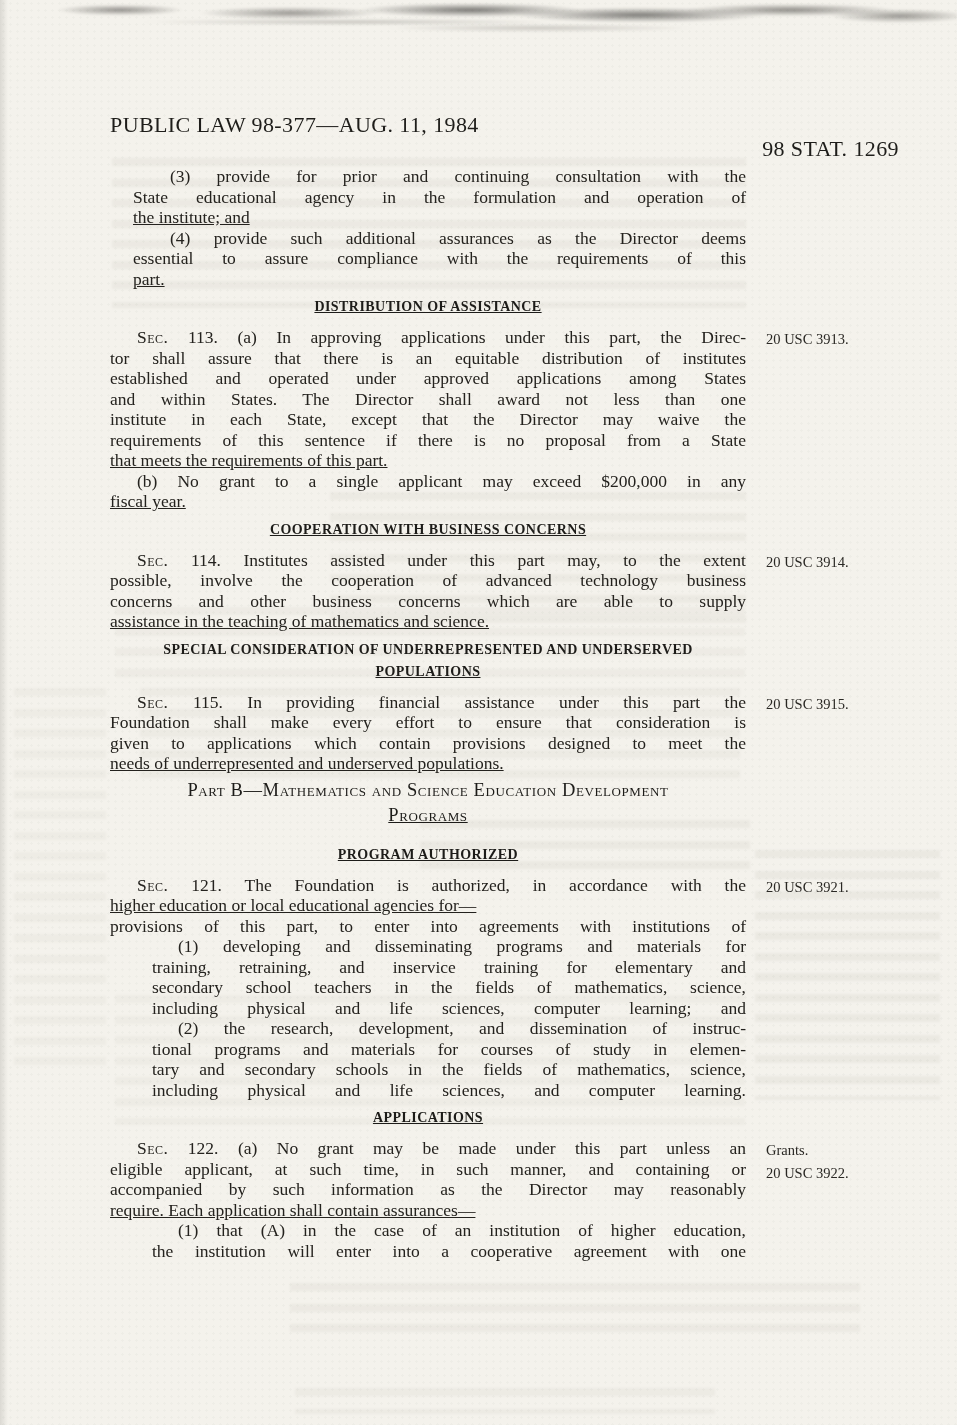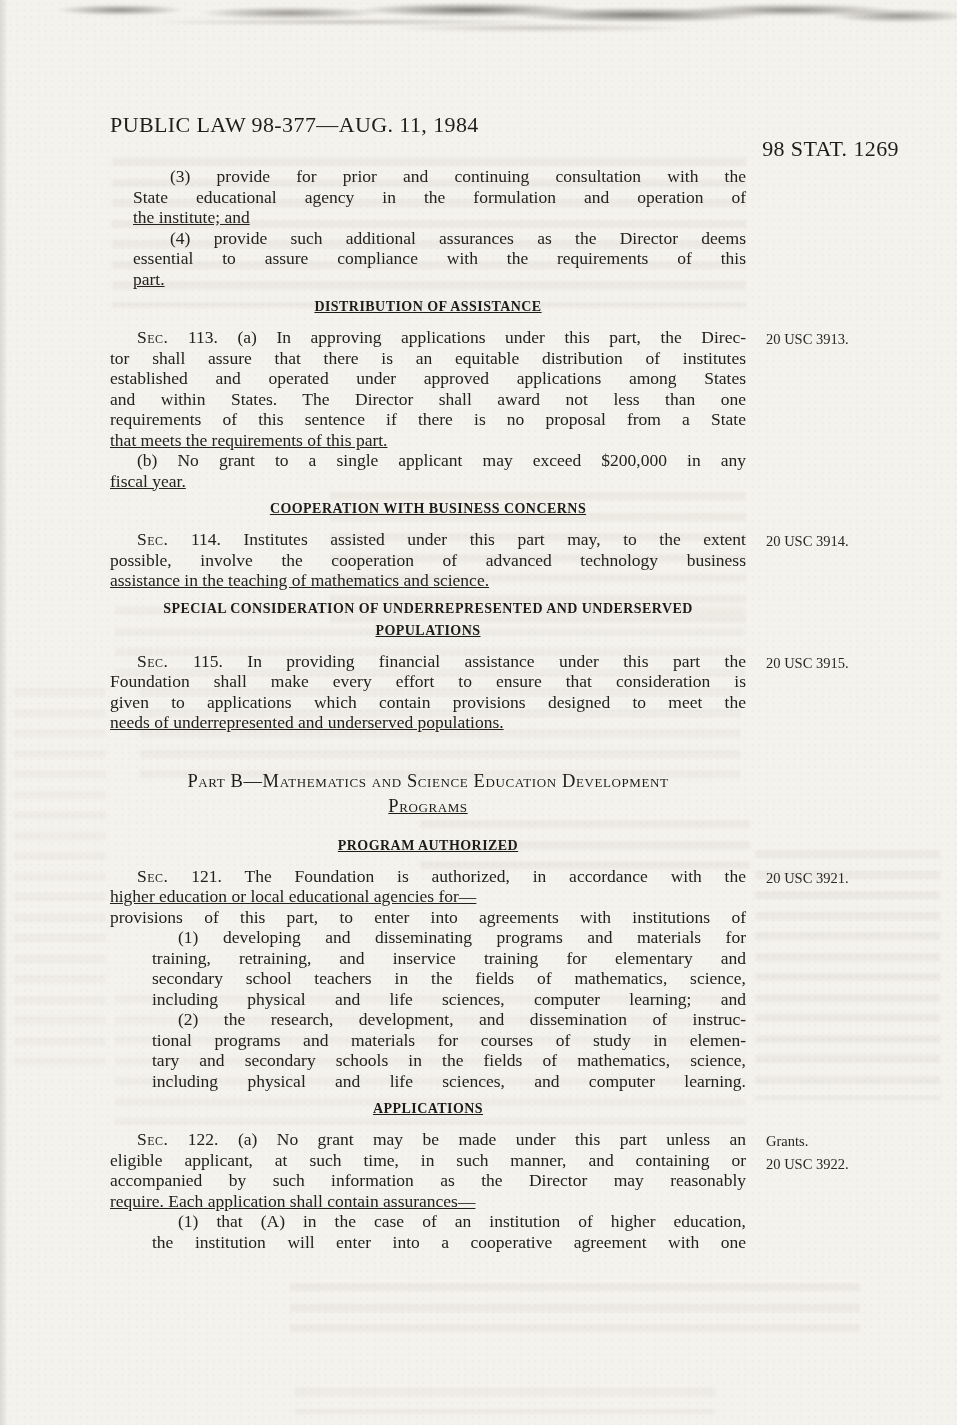--- a/index.html
+++ b/index.html
@@ -58,21 +58,21 @@
   .clause{margin-left:23px;}
   .clause .first{text-indent:37px;}
   .item{margin-left:42px;}
   .item .first{text-indent:26px;}
   .sc{font-variant:small-caps;letter-spacing:.5px;}
   .heading{margin:7px 0 9px;}
   .heading .line{
     text-align:right;text-align-last:center;
     font-weight:bold;font-size:14px;line-height:22px;letter-spacing:.45px;color:#1d1c19;
   }
-  .part-heading{margin:36px 0 16px;}
+  .part-heading{margin:4px 0 16px;}
   .part-heading .line{
     text-align:center;text-align-last:center;
     font-variant:small-caps;font-size:18.5px;line-height:25px;letter-spacing:.6px;color:#1d1c19;
   }
   .notes{
     position:absolute;left:calc(100% + 20px);top:1px;width:170px;
     font-size:14.5px;line-height:23px;color:#2a2824;
     text-align:right;text-align-last:left;
   }
 </style>
@@ -109,36 +109,38 @@
         <div class="line lastline">part.</div>
       </div>
       <div class="block heading">
         <div class="line first lastline">DISTRIBUTION OF ASSISTANCE</div>
       </div>
       <div class="block para">
         <div class="line first"><span class="sc">Sec.</span> 113. (a) In approving applications under this part, the Direc-</div>
         <div class="line">tor shall assure that there is an equitable distribution of institutes</div>
         <div class="line">established and operated under approved applications among States</div>
         <div class="line">and within States. The Director shall award not less than one</div>
+        <div class="line">institute in each State, except that the Director may waive the</div>
         <div class="line">requirements of this sentence if there is no proposal from a State</div>
         <div class="line lastline">that meets the requirements of this part.</div>
         <div class="notes">
           <div class="note">20 USC 3913.</div>
         </div>
       </div>
       <div class="block para">
         <div class="line first">(b) No grant to a single applicant may exceed $200,000 in any</div>
         <div class="line lastline">fiscal year.</div>
       </div>
       <div class="block heading">
         <div class="line first lastline">COOPERATION WITH BUSINESS CONCERNS</div>
       </div>
       <div class="block para">
         <div class="line first"><span class="sc">Sec.</span> 114. Institutes assisted under this part may, to the extent</div>
         <div class="line">possible, involve the cooperation of advanced technology business</div>
+        <div class="line">concerns and other business concerns which are able to supply</div>
         <div class="line lastline">assistance in the teaching of mathematics and science.</div>
         <div class="notes">
           <div class="note">20 USC 3914.</div>
         </div>
       </div>
       <div class="block heading">
         <div class="line first">SPECIAL CONSIDERATION OF UNDERREPRESENTED AND UNDERSERVED</div>
         <div class="line lastline">POPULATIONS</div>
       </div>
       <div class="block para">

